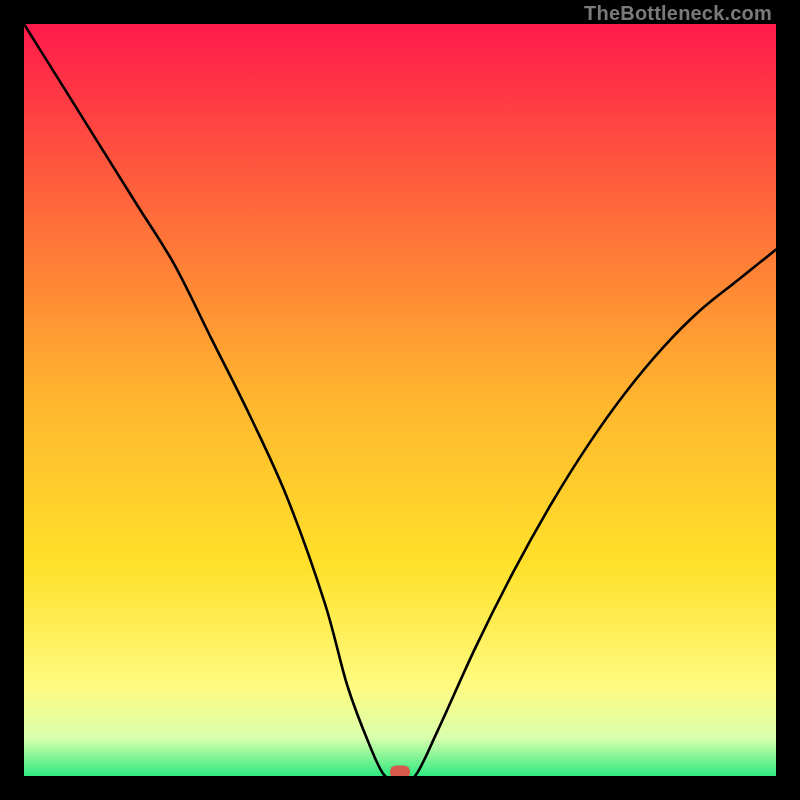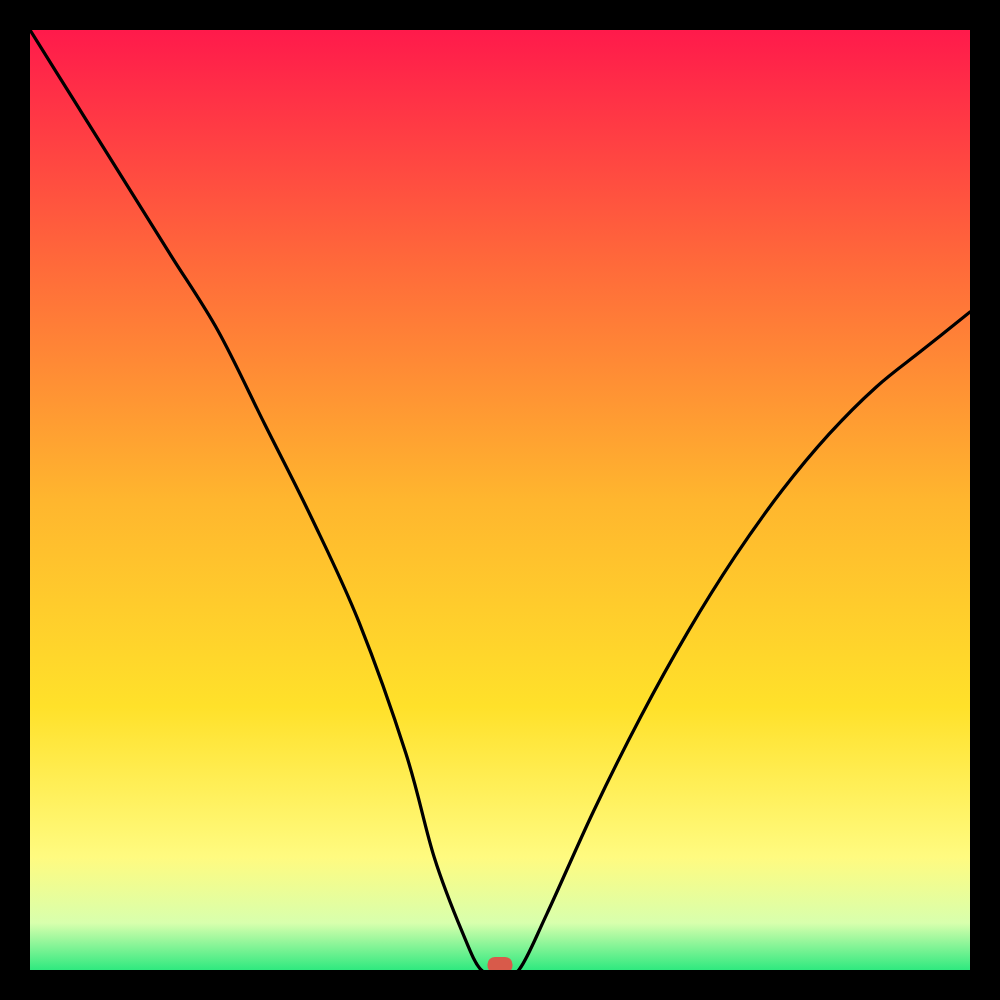--- a/index.html
+++ b/index.html
@@ -33,20 +33,21 @@
     font-size: 20px;
     font-weight: 600;
     color: #7a7a7a;
     letter-spacing: 0.2px;
   }
 </style>
 </head>
 <body>
 
 <div class="frame">
+  <div class="watermark">TheBottleneck.com</div>
   <svg class="plot" viewBox="0 0 752 752" preserveAspectRatio="none">
     <defs>
       <linearGradient id="bg-grad" x1="0" y1="0" x2="0" y2="1">
           <stop offset="0%" stop-color="#ff1a4b"></stop>
           <stop offset="25%" stop-color="#ff6a3a"></stop>
           <stop offset="50%" stop-color="#ffb62e"></stop>
           <stop offset="72%" stop-color="#ffe12a"></stop>
           <stop offset="88%" stop-color="#fffb80"></stop>
           <stop offset="95%" stop-color="#d8ffad"></stop>
           <stop offset="100%" stop-color="#2fe97f"></stop>

